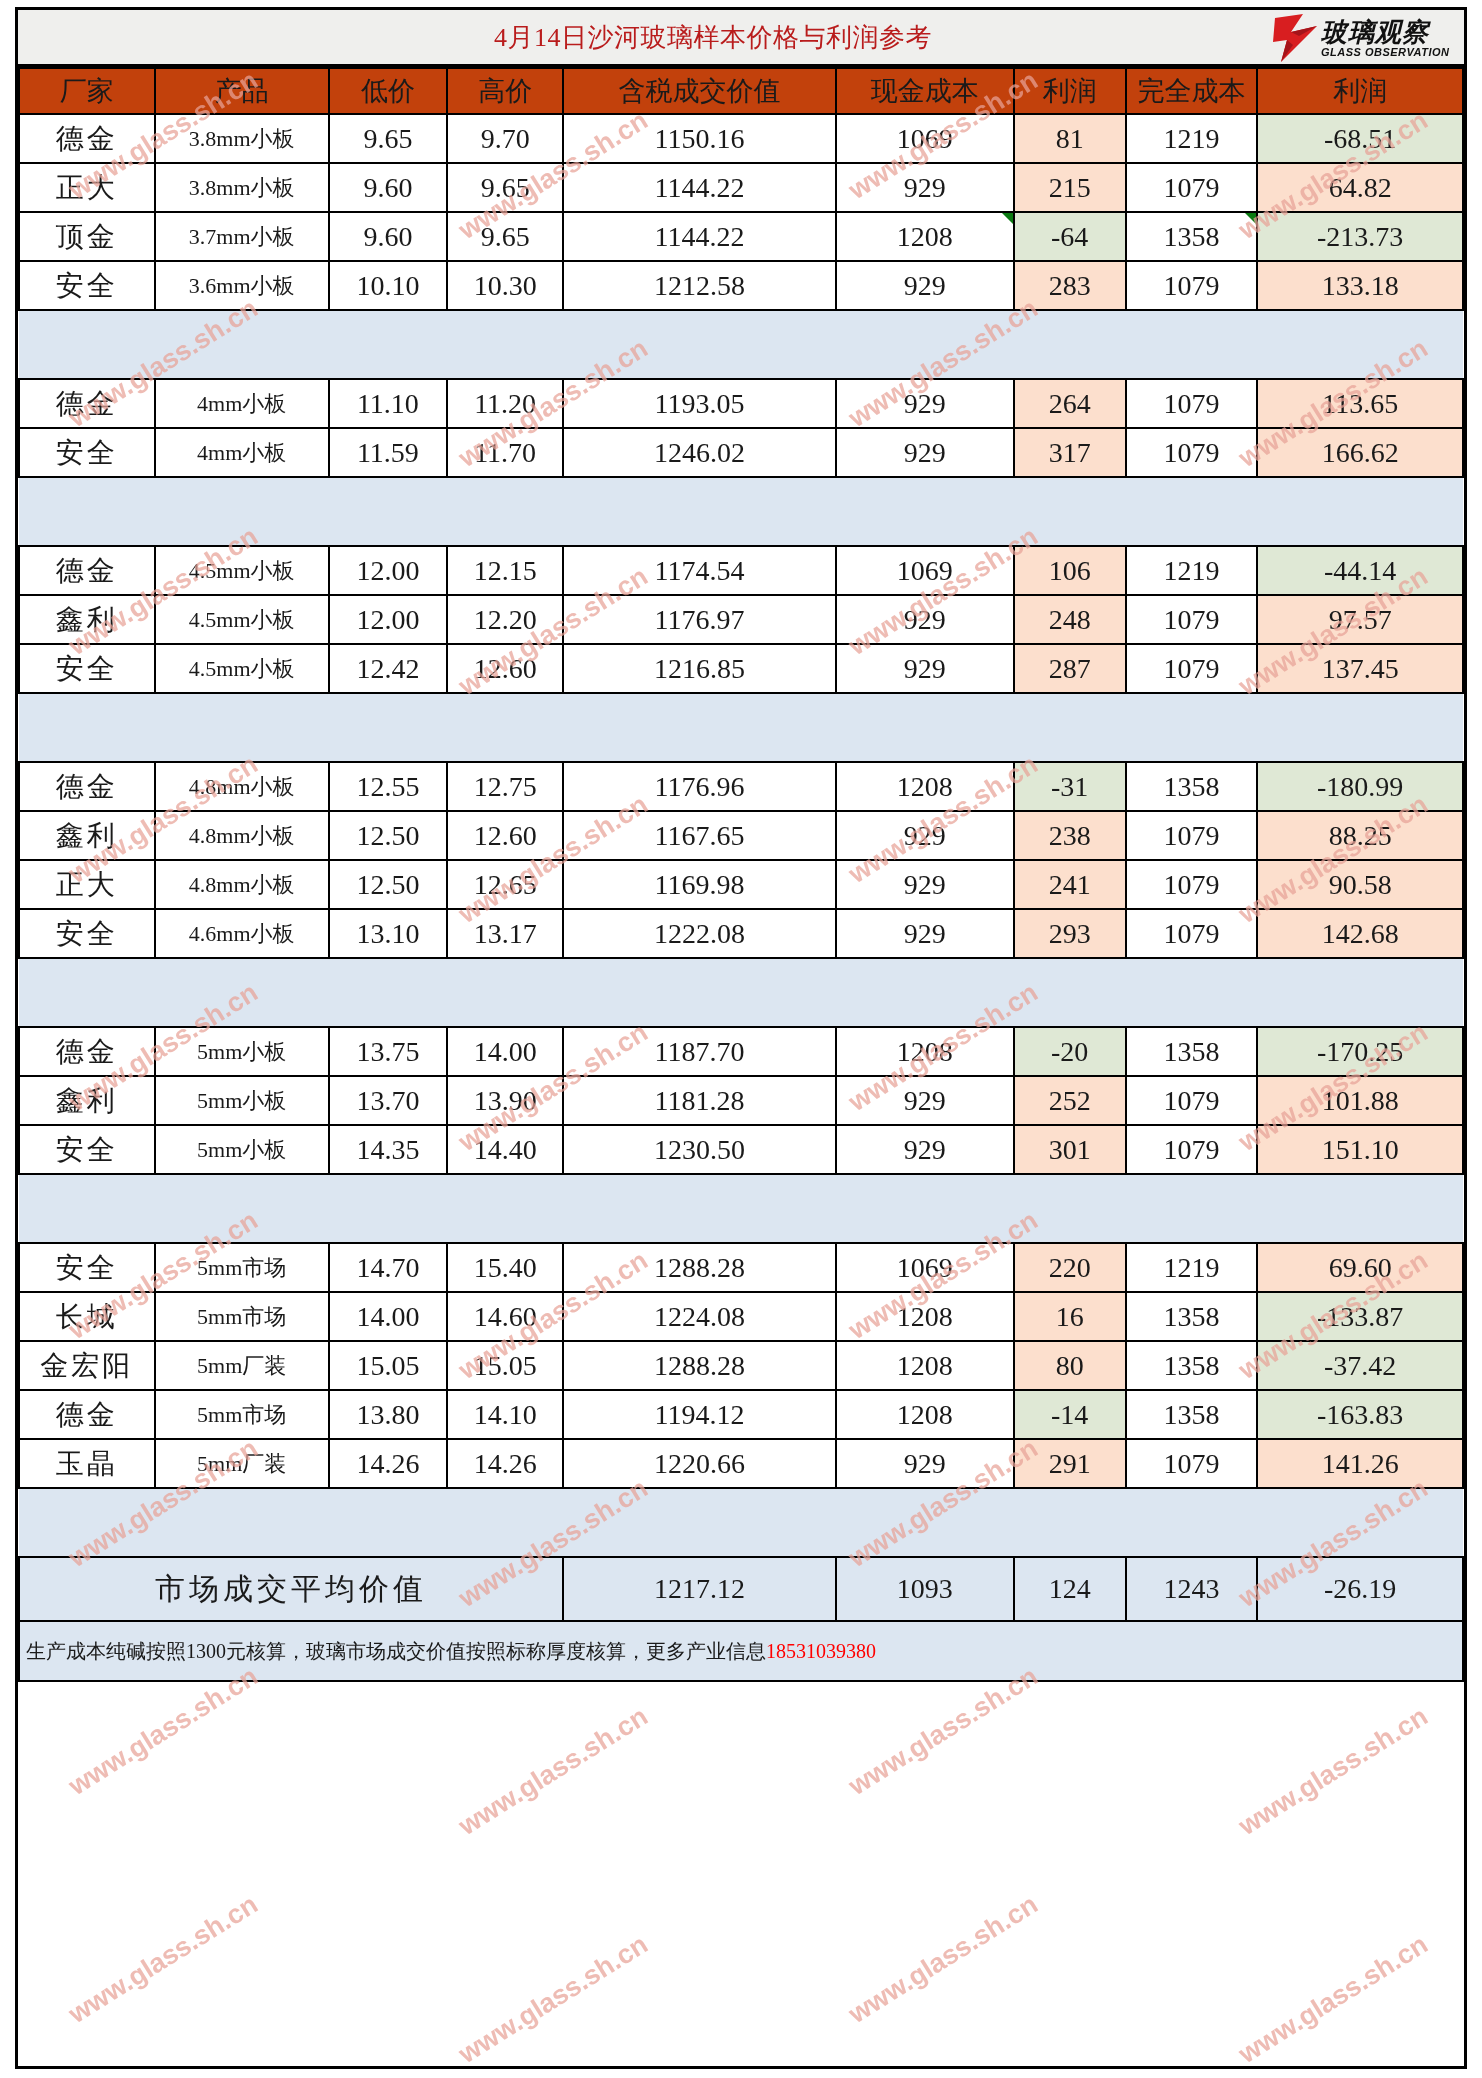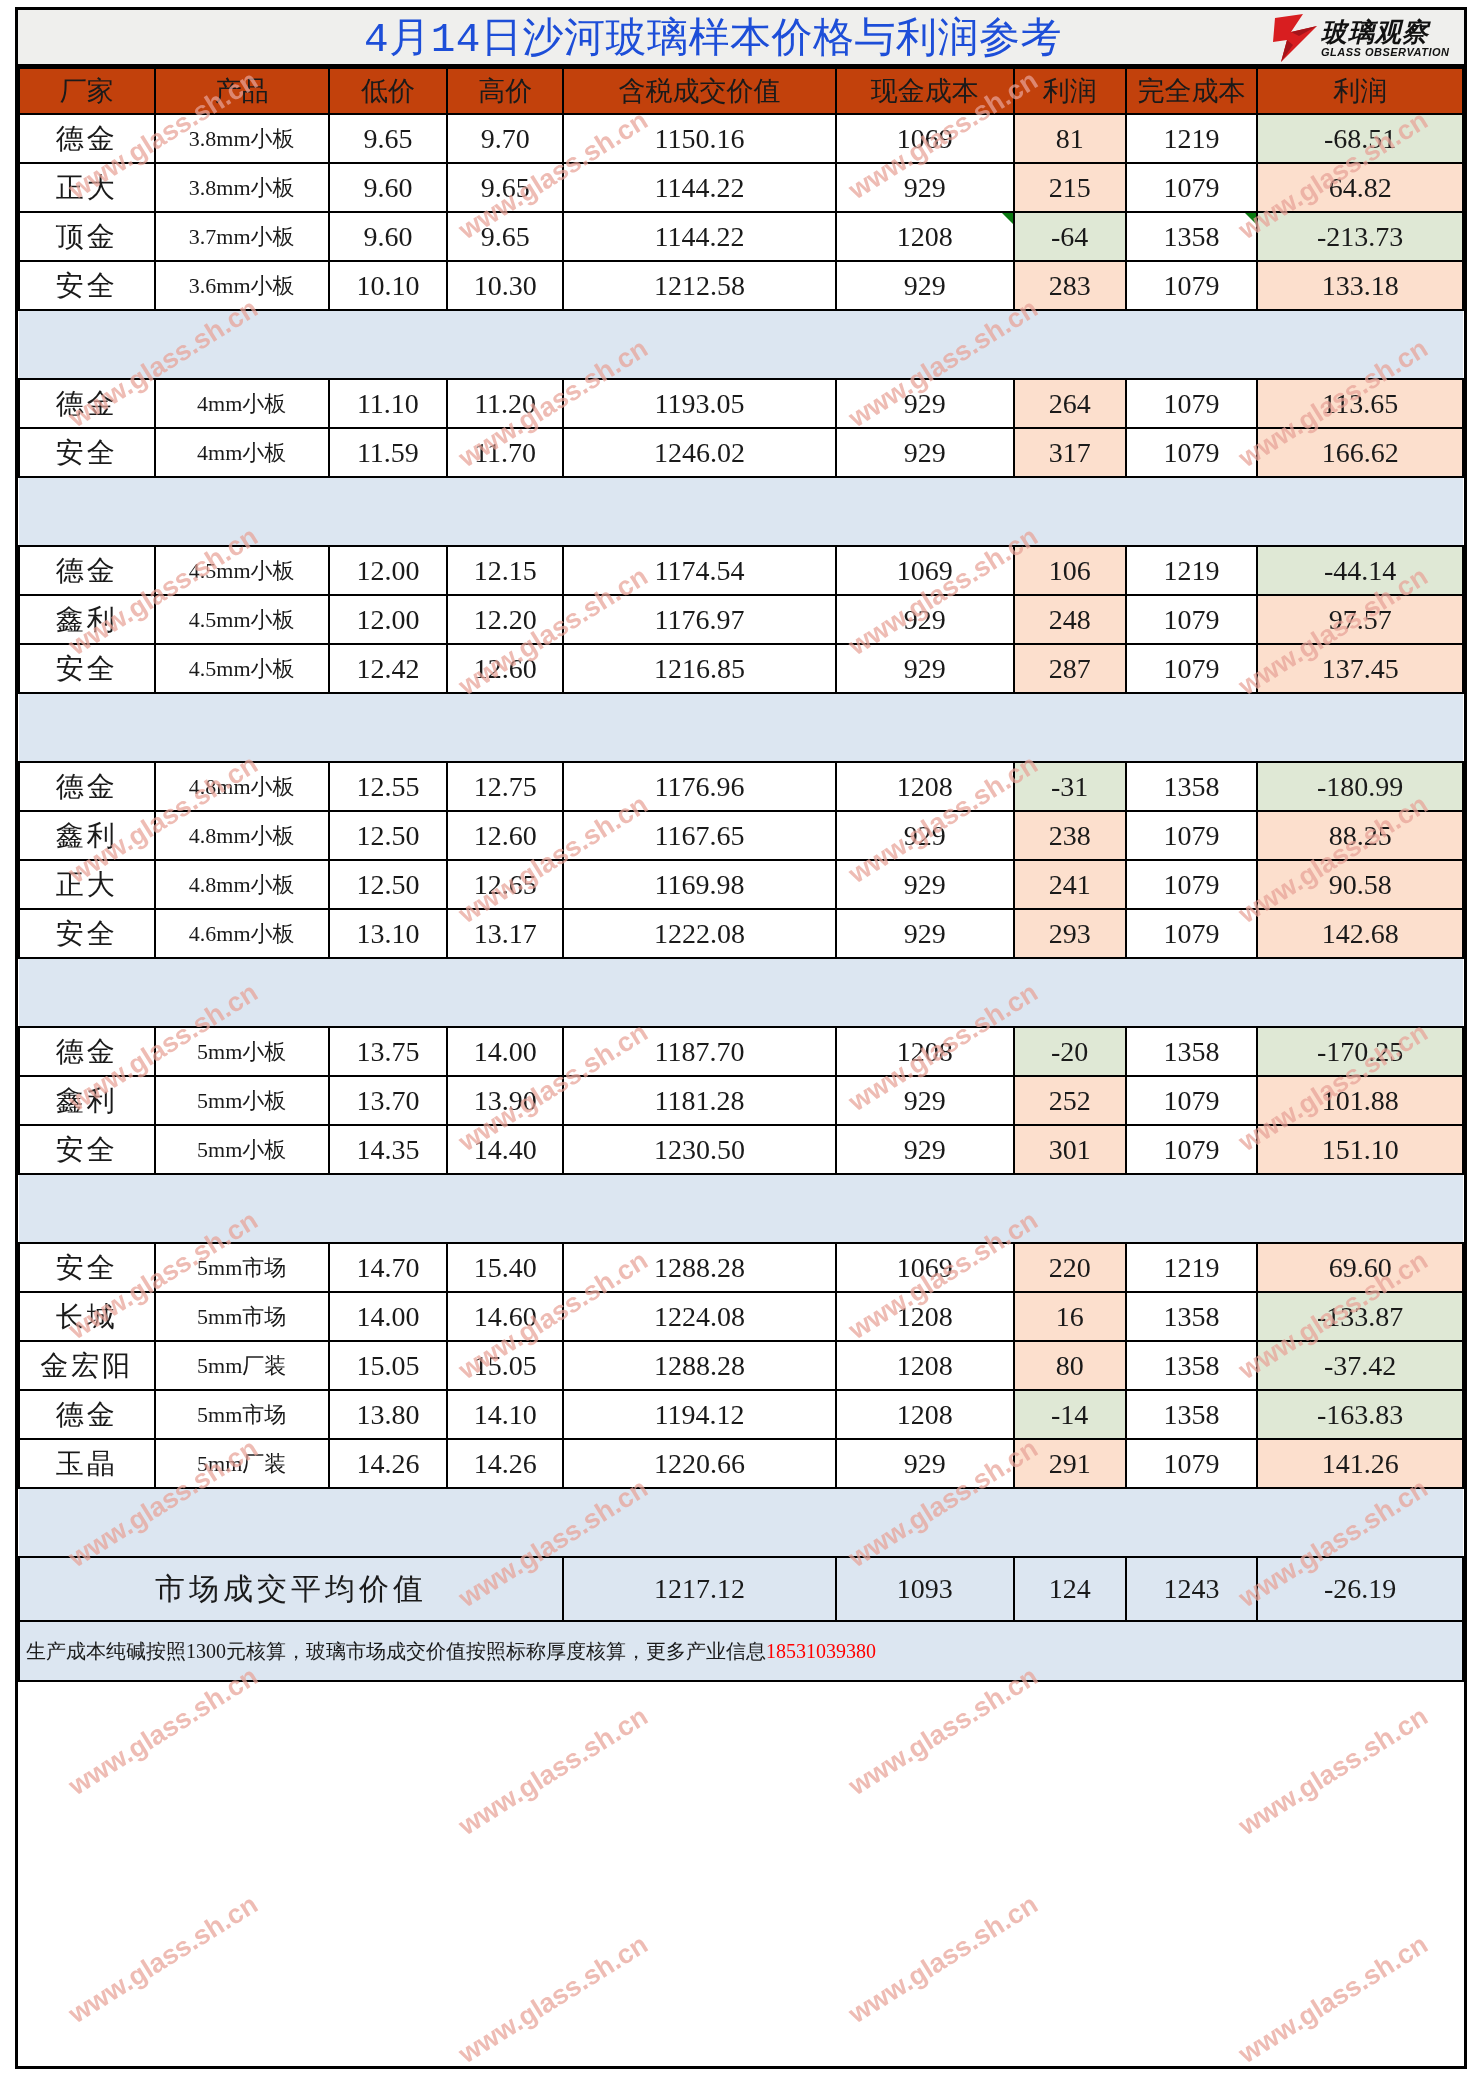--- a/index.html
+++ b/index.html
@@ -24,24 +24,24 @@
 
   
   .titlebar {
     position: relative;
     height: 57px;
     background: #efefed;
     border-bottom: 3px solid #000;
     display: flex; align-items: center; justify-content: center;
   }
   .title-text {
-    font-size: 41px;
-    color: #1d4ed8;
+    font-size: 26px;
+    color: #b91c1c;
     letter-spacing: 0.5px;
-    font-family: Liberation Mono, monospace;
+    font-family: Liberation Serif, serif;
     white-space: nowrap;
     transform: translateX(-28px);
   }
   .logo {
     position: absolute;
     right: 6px; top: 2px;
     height: 52px; width: 185px;
     display: flex; align-items: center;
   }
   .logo-mark {

